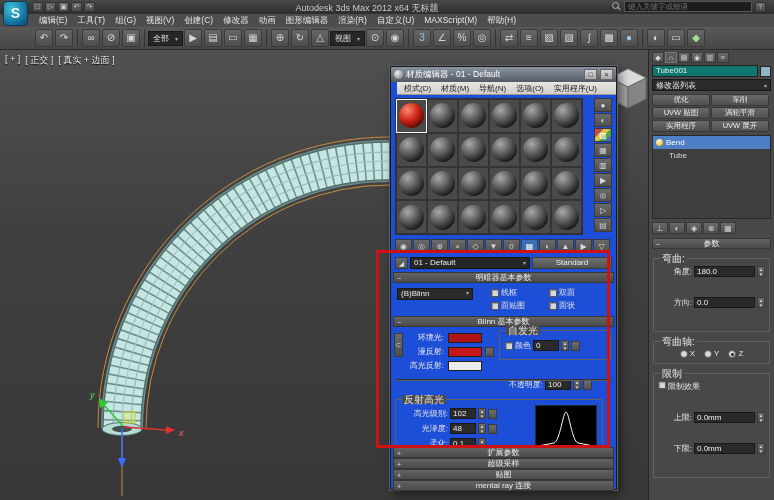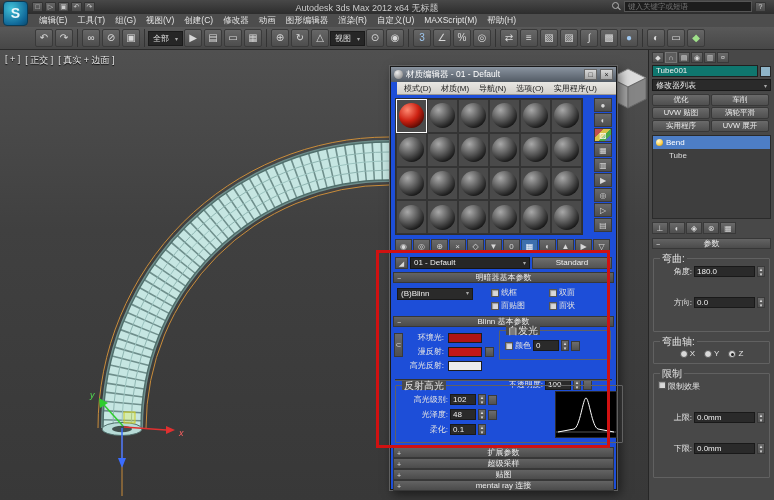--- a/index.html
+++ b/index.html
@@ -425,21 +425,21 @@
       </div>
     </div>
     <div class="merow" style="left:106px;top:312px">
       <span style="width:46px;text-align:right">不透明度:</span>
       <span class="numf">100</span>
       <span class="spn"></span>
       <span class="mapbtn"></span>
     </div>
     <div class="hr" style="top:312px"></div>
 
-    <div class="grp" style="left:4px;top:318px;width:228px;height:58px">
+    <div class="grp" style="left:4px;top:332px;width:208px;height:58px">
       <span class="legend">反射高光</span>
       <div class="merow" style="left:4px;top:8px">
         <span style="width:48px;text-align:right">高光级别:</span>
         <span class="numf">102</span>
         <span class="spn"></span>
         <span class="mapbtn"></span>
       </div>
       <div class="merow" style="left:4px;top:23px">
         <span style="width:48px;text-align:right">光泽度:</span>
         <span class="numf">48</span>

